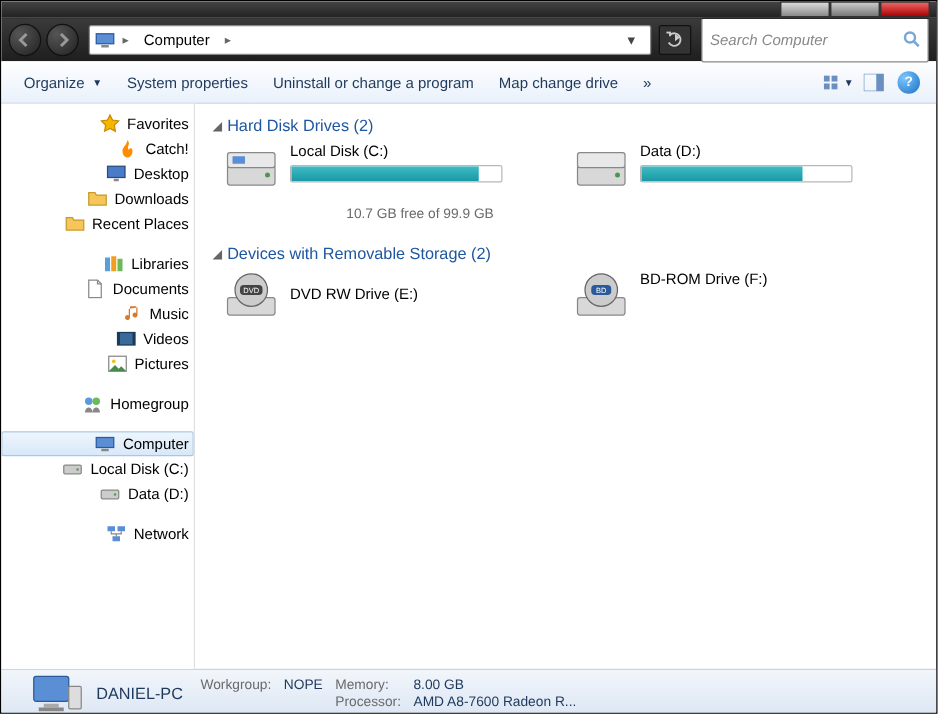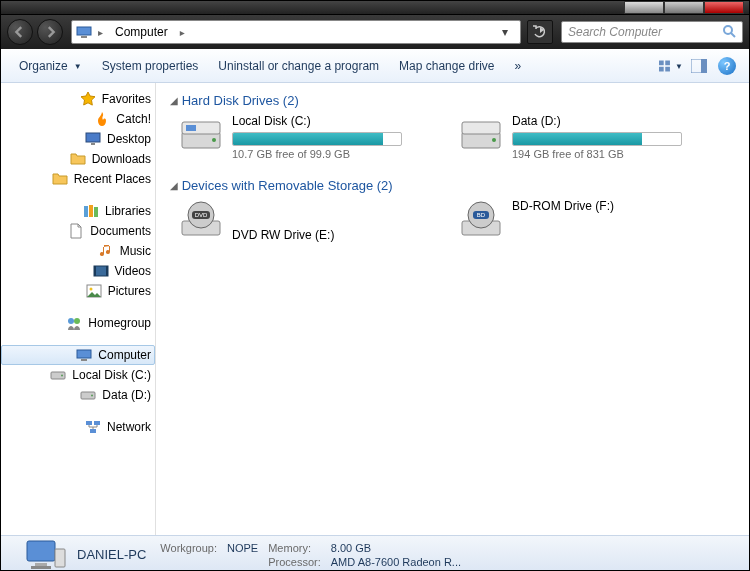--- a/index.html
+++ b/index.html
@@ -16,21 +16,21 @@
 .navbar { height: 34px; background: linear-gradient(#3a3a3a 0%, #1e1e1e 100%); display:flex; align-items:center; padding:0 6px; gap:4px; }
 .nav-btn { width:26px; height:26px; border-radius:50%; background:radial-gradient(circle at 30% 30%, #555, #222); border:1px solid #111; display:flex; align-items:center; justify-content:center; color:#888; }
 .nav-btn svg { width:12px; height:12px; fill:#999; }
 .addrbar { flex:0 0 450px; height:24px; background:#fff; border:1px solid #888; display:flex; align-items:center; padding:0 4px; gap:4px; margin-left:4px; border-radius:2px;}
 .addr-icon { width:16px; height:16px; }
 .addr-crumb { padding:0 6px; height:100%; display:flex; align-items:center; }
 .addr-sep { color:#666; font-size:10px; padding:0 2px;}
 .addr-right { margin-left:auto; display:flex; gap:2px;}
 .addr-right .ab { width:22px; height:22px; display:flex; align-items:center; justify-content:center; color:#444;}
 .refresh-btn { width:26px; height:24px; background:#333; border:1px solid #111; display:flex; align-items:center; justify-content:center; color:#ccc; border-radius:2px; margin-left:2px;}
-.searchbox { flex:1; height:22px; background:#fff; border:1px solid #888; margin-left:4px; display:flex; align-items:center; padding:0 6px; gap:4px; border-radius:2px; color:#888; font-style:italic;}
+.searchbox { flex:1; height:36px; background:#fff; border:1px solid #888; margin-left:4px; display:flex; align-items:center; padding:0 6px; gap:4px; border-radius:2px; color:#888; font-style:italic;}
 
 
 .toolbar { height: 32px; background: linear-gradient(#fdfeff, #e9f1fb); border-top:1px solid #fff; border-bottom:1px solid #c8d6e8; display:flex; align-items:center; padding:16px 10px; gap:4px;}
 .toolbar .tbtn { color:#1e395b; padding:4px 8px; border-radius:2px; display:flex; align-items:center; gap:4px; cursor:default;}
 .toolbar .sep { flex:1; }
 .toolbar .icobtn { width:24px; height:24px; display:flex; align-items:center; justify-content:center; color:#1e395b; }
 .toolbar .help { width:18px; height:18px; border-radius:50%; background:radial-gradient(circle at 30% 30%, #7cc7ff, #1a6fc4); color:#fff; font-weight:bold; display:flex; align-items:center; justify-content:center; font-size:11px;}
 .chevron-sm { font-size:8px; color:#1e395b; margin-left:2px;}
 
 
@@ -45,21 +45,21 @@
 .content { flex:1; padding:10px 14px; overflow:auto; }
 .group-header { color:#1e56a0; font-size:13px; display:flex; align-items:center; gap:4px; margin-bottom:6px; }
 .group-header .arw { font-size:10px; color:#666; }
 .drive-row { display:flex; gap:20px; margin-bottom:18px; padding-left:10px;}
 .drive { display:flex; gap:10px; width:260px; align-items:flex-start;}
 .drive-ico { width:42px; height:42px; flex:0 0 42px; }
 .drive-info { flex:1; }
 .drive-name { margin-bottom:4px; }
 .drive-bar { width:170px; height:14px; border:1px solid #b8b8b8; background:#fff; border-radius:2px; overflow:hidden; position:relative;}
 .drive-bar .fill { height:100%; background:linear-gradient(#3fbcc5, #1998a4); }
-.drive-free { color:#6a6a6a; font-size:11px; margin-top:2px; }
+.drive-free { color:#6a6a6a; font-size:11px; margin-top:19px;text-align:center; }
 
 
 .statusbar { height:38px; background:linear-gradient(#f2f6fb,#dce6f4); border-top:1px solid #c8d6e8; display:flex; align-items:center; padding:0 24px; gap:10px; font-size:11px;}
 .status-ico { width:42px; height:32px; }
 .status-grid { display:grid; grid-template-columns:auto auto auto auto; gap:2px 10px; align-items:center;}
 .status-label { color:#6a6a6a; }
 .status-val { color:#1e395b; }
 .pc-name { font-size:13px; color:#1e395b; margin-right:4px;}
 
 
@@ -325,40 +325,39 @@
         <span class="drive-ico"><svg viewBox="0 0 42 42">
               <rect x="2" y="18" width="38" height="16" rx="2" fill="#d8d8d8" stroke="#888"></rect>
               <rect x="2" y="8" width="38" height="12" rx="2" fill="#e8e8e8" stroke="#888"></rect>
               <circle cx="34" cy="26" r="2" fill="#4a9a4a"></circle>
             </svg></span>
         <div class="drive-info">
           <div class="drive-name">Data (D:)</div>
           <div class="drive-bar">
               <div class="fill" style="width:77%"></div>
             </div>
-          <div class="drive-free">194 GB free of 831 GB</div>
         </div>
       </div>
     </div>
 
     <div class="group-header">
       <span class="arw">◢</span>
       <span>Devices with Removable Storage (2)</span>
     </div>
     <div class="drive-row">
       <div class="drive">
         <span class="drive-ico"><svg viewBox="0 0 42 42">
               <rect x="2" y="22" width="38" height="14" rx="2" fill="#d8d8d8" stroke="#888"></rect>
               <circle cx="21" cy="16" r="13" fill="#ccc" stroke="#666"></circle>
               <circle cx="21" cy="16" r="3" fill="#fff"></circle>
               <rect x="12" y="12" width="18" height="8" rx="3" fill="#444"></rect>
               <text x="21" y="18" font-size="6" fill="#fff" text-anchor="middle">DVD</text>
             </svg></span>
         <div class="drive-info">
-          <div class="drive-name" style="margin-top:29px">DVD RW Drive (E:)</div>
+          <div class="drive-name" style="margin-top:12px">DVD RW Drive (E:)</div>
         </div>
       </div>
       <div class="drive">
         <span class="drive-ico"><svg viewBox="0 0 42 42">
               <rect x="2" y="22" width="38" height="14" rx="2" fill="#d8d8d8" stroke="#888"></rect>
               <circle cx="21" cy="16" r="13" fill="#ccc" stroke="#666"></circle>
               <circle cx="21" cy="16" r="3" fill="#fff"></circle>
               <rect x="13" y="12" width="16" height="8" rx="3" fill="#2a5a9a"></rect>
               <text x="21" y="18" font-size="6" fill="#fff" text-anchor="middle">BD</text>
             </svg></span>

